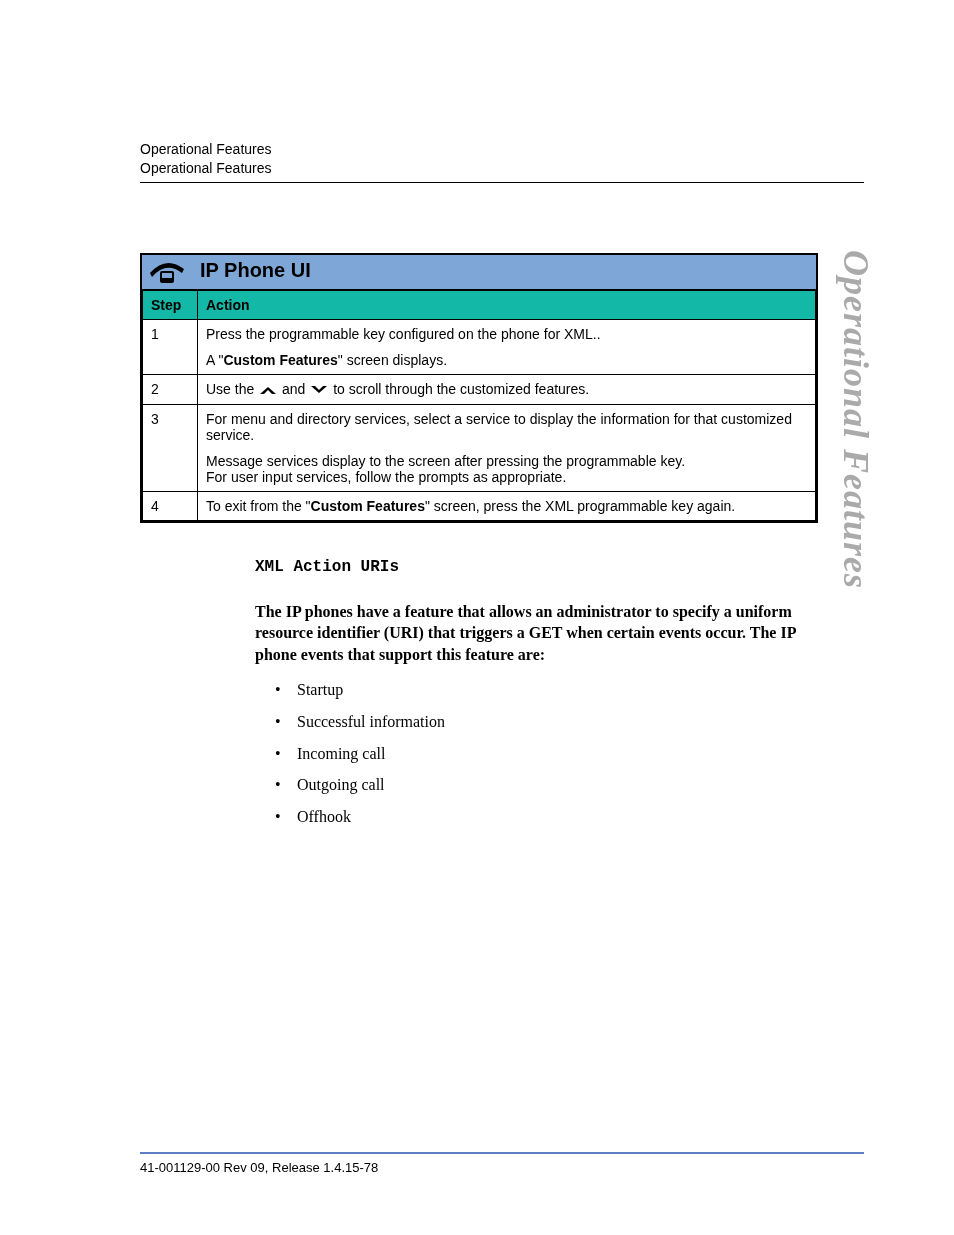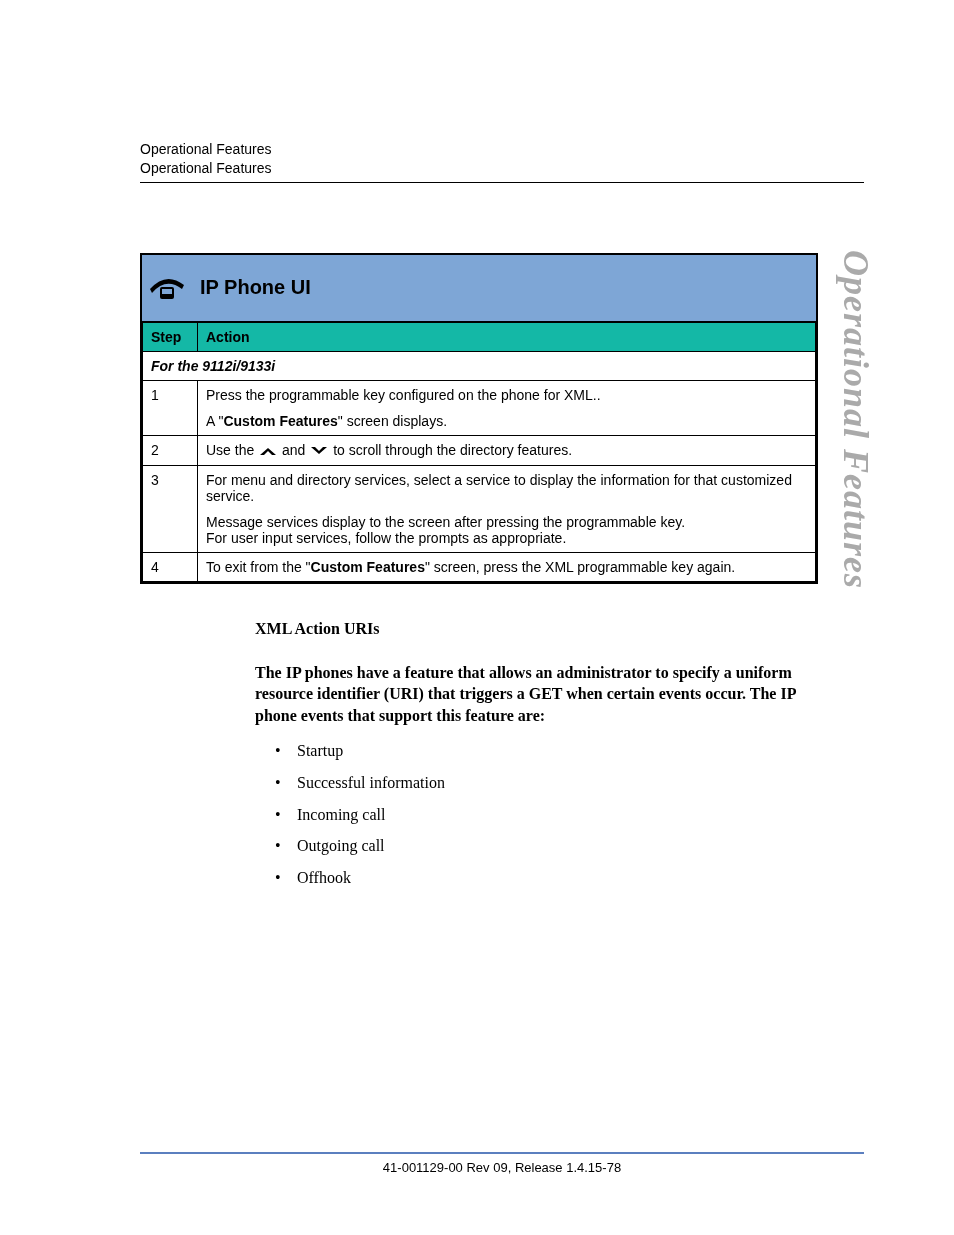--- a/index.html
+++ b/index.html
@@ -43,23 +43,23 @@
     writing-mode: vertical-rl;
     letter-spacing: 1px;
   }
   
   .ipbox {
     border: 2px solid #000;
     width: 674px;
   }
   .ipbox-title {
     background: #7ea6d6;
-    padding: 20px 6px;
+    padding: 4px 6px;
     display: flex;
-    align-items: center;
+    align-items: flex-start;
     border-bottom: 1px solid #000;
   }
   .phone-icon {
     width: 40px;
     height: 26px;
     margin-right: 12px;
     display: flex;
     align-items: center;
   }
   .ipbox-title-text {
@@ -97,21 +97,21 @@
   }
   .content-body {
     margin-top: 34px;
     margin-left: 115px;
     width: 560px;
     font-family: "Times New Roman", Times, serif;
     font-size: 16px;
     line-height: 1.35;
   }
   .subsection-title {
-    font-family: Liberation Serif, serif;
+    font-family: Liberation Mono, monospace;
     font-weight: bold;
     font-size: 16px;
     margin-bottom: 22px;
   }
   .content-body p {
     margin: 0 0 14px 0;
     font-weight: bold;
   }
   ul.bullets {
     list-style: none;
@@ -137,21 +137,21 @@
     bottom: 60px;
   }
   .hr-footer {
     border: none;
     border-top: 2px solid #5b7fbf;
     margin-bottom: 6px;
   }
   .footer-line {
     font-size: 13px;
     display: flex;
-    justify-content: center;
+    justify-content: flex-start;
   }
   .bold { font-weight: bold; text-align: center; }
 </style>
 </head>
 <body>
 
 <div class="page">
 
   <div class="header-block">
     <div>Operational Features</div>
@@ -171,23 +171,20 @@
         </svg>
       </span>
       <span class="ipbox-title-text">IP Phone UI</span>
     </div>
 
     <table class="steps">
       <tbody>
           <tr>
         <th class="step-col">Step</th>
         <th>Action</th>
-      </tr>
-      <tr class="subheader">
-        <td colspan="2">For the 9112i/9133i</td>
       </tr>
 
       <tr>
         <td>1</td>
         <td>
           <div>Press the programmable key configured on the phone for XML..</div>
           <div style="height:10px"></div>
           <div>
             <span>A "</span><span class="bold">Custom Features</span><span>" screen displays.</span>
           </div>
@@ -202,21 +199,21 @@
             <svg width="20" height="10" viewBox="0 0 20 10">
                   <path d="M2 9 L10 2 L18 9 L14 9 L10 5 L6 9 Z" fill="#000"></path>
                 </svg>
           </span>
           <span> and </span>
           <span class="arrow-icon">
             <svg width="20" height="10" viewBox="0 0 20 10">
                   <path d="M2 1 L10 8 L18 1 L14 1 L10 5 L6 1 Z" fill="#000"></path>
                 </svg>
           </span>
-          <span> to scroll through the directory features.</span>
+          <span> to scroll through the customized features.</span>
         </td>
       </tr>
 
       <tr>
         <td>3</td>
         <td>
           <div>For menu and directory services, select a service to display the information for that customized service.</div>
           <div style="height:10px"></div>
           <div>Message services display to the screen after pressing the programmable key.</div>
           <div>For user input services, follow the prompts as appropriate.</div>

